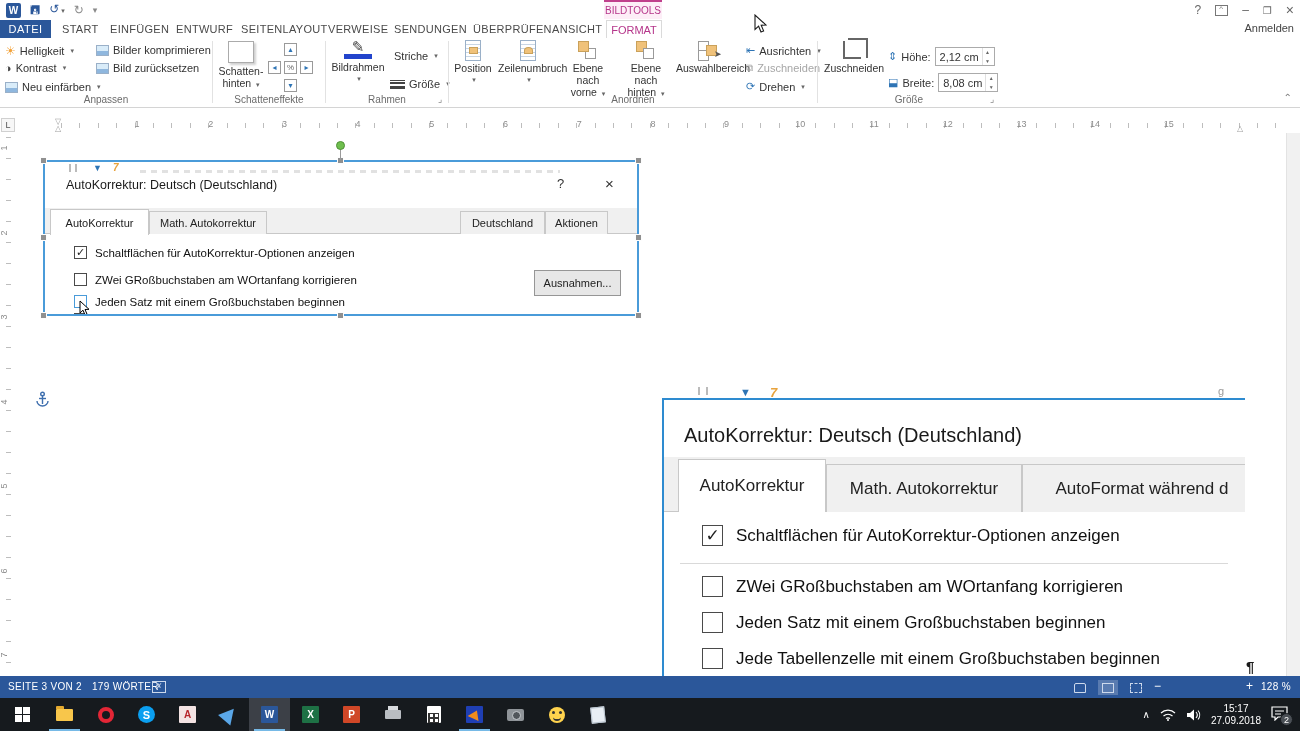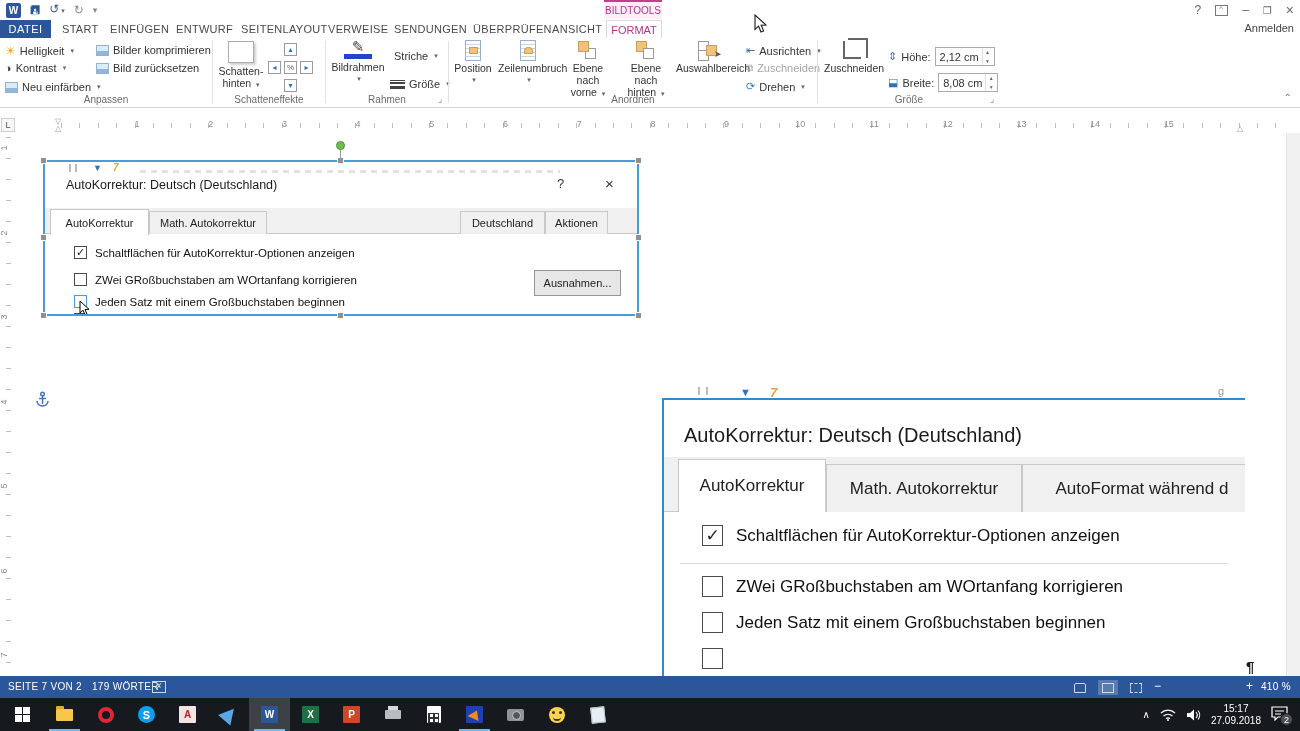--- a/index.html
+++ b/index.html
@@ -436,44 +436,45 @@
       <div class="cbrowL" style="left:38px;top:212px">
         <span class="cbL">
             <span></span>
           </span>
         <span>Jeden Satz mit einem Großbuchstaben beginnen</span>
       </div>
       <div class="cbrowL" style="left:38px;top:248px">
         <span class="cbL">
             <span></span>
           </span>
+        <span>Jede Tabellenzelle mit einem Großbuchstaben beginnen</span>
       </div>
     </div>
   </div>
 
   <span id="pilcrow" style="top:525px">¶</span>
 <span class="vnum" style="top: 10px;">1</span><span class="vnum" style="top: 94.5px;">2</span><span class="vnum" style="top: 179px;">3</span><span class="vnum" style="top: 263.5px;">4</span><span class="vnum" style="top: 348px;">5</span><span class="vnum" style="top: 432.5px;">6</span><span class="vnum" style="top: 517px;">7</span></div>
 
 <div id="statusbar">
-  <span class="sitem" style="left:8px">SEITE 7 VON 2</span>
+  <span class="sitem" style="left:8px">SEITE 3 VON 2</span>
   <span class="sitem" style="left:92px">179 WÖRTER</span>
   <span class="proof" style="left:152px">✗</span>
   <span class="vbtn" style="left:1070px">
       <span class="glyph" style="border-radius:2px 2px 0 0"></span>
     </span>
   <span class="vbtn on" style="left:1098px">
       <span class="glyph"></span>
     </span>
   <span class="vbtn" style="left:1126px">
       <span class="glyph" style="border-style:dashed"></span>
     </span>
   <span class="zbtn" style="left:1154px">−</span>
 
   <span class="zbtn" style="left:1246px">+</span>
-  <span class="sitem" style="left:1261px">410 %</span>
+  <span class="sitem" style="left:1261px">128 %</span>
 </div>
 
 <div id="taskbar">
   <div id="tb-apps">
     <div class="tb-btn" style="width:44px">
         <span class="start-ico">
           <span></span>
           <span></span>
           <span></span>
           <span></span>

